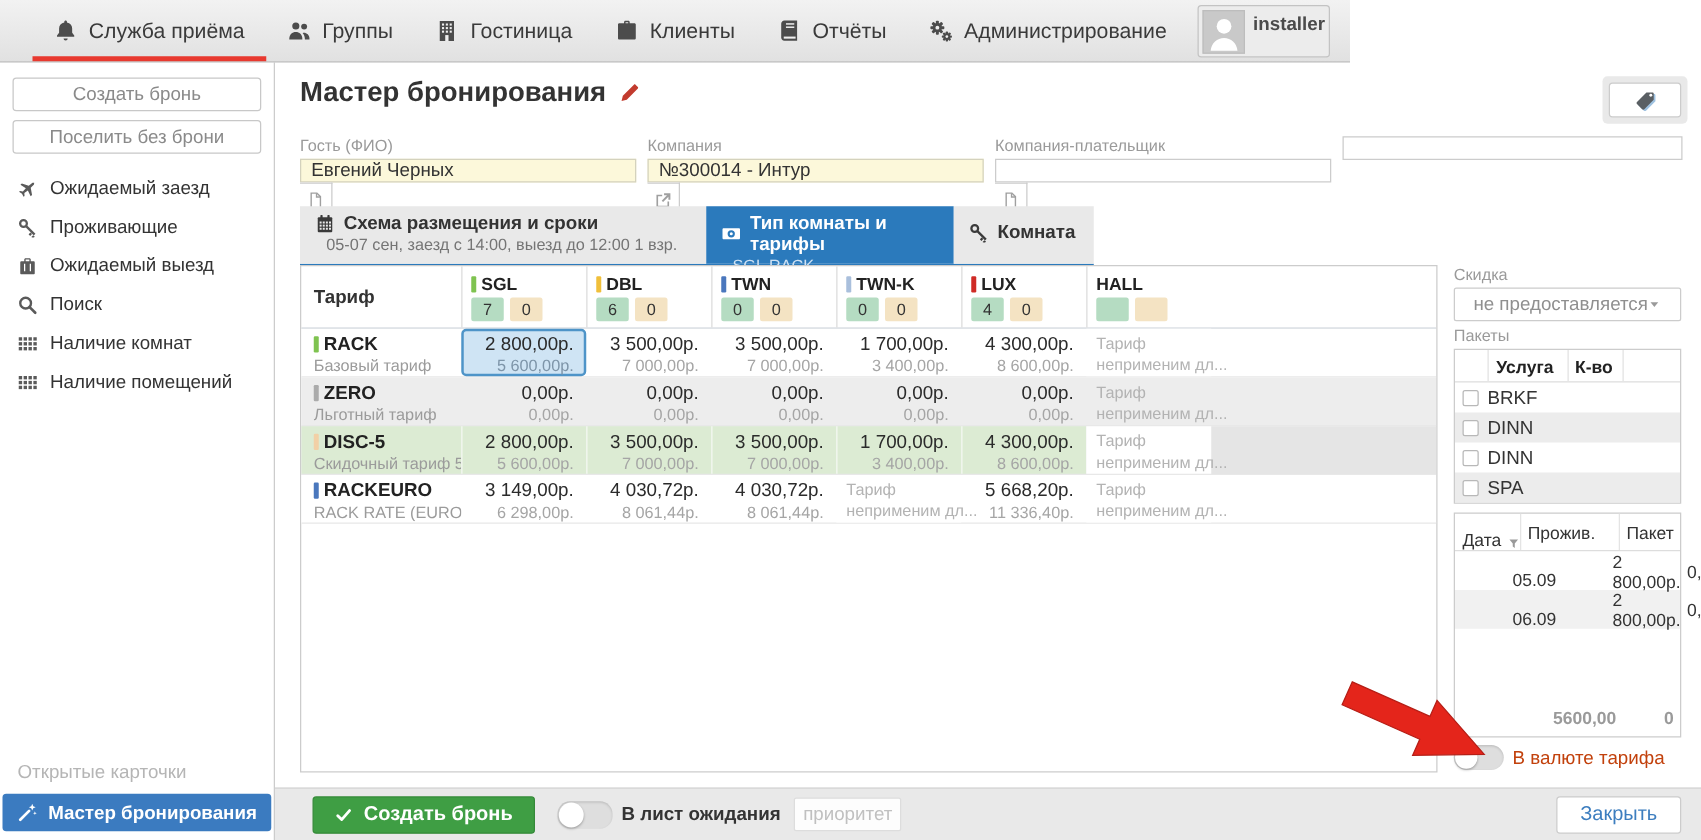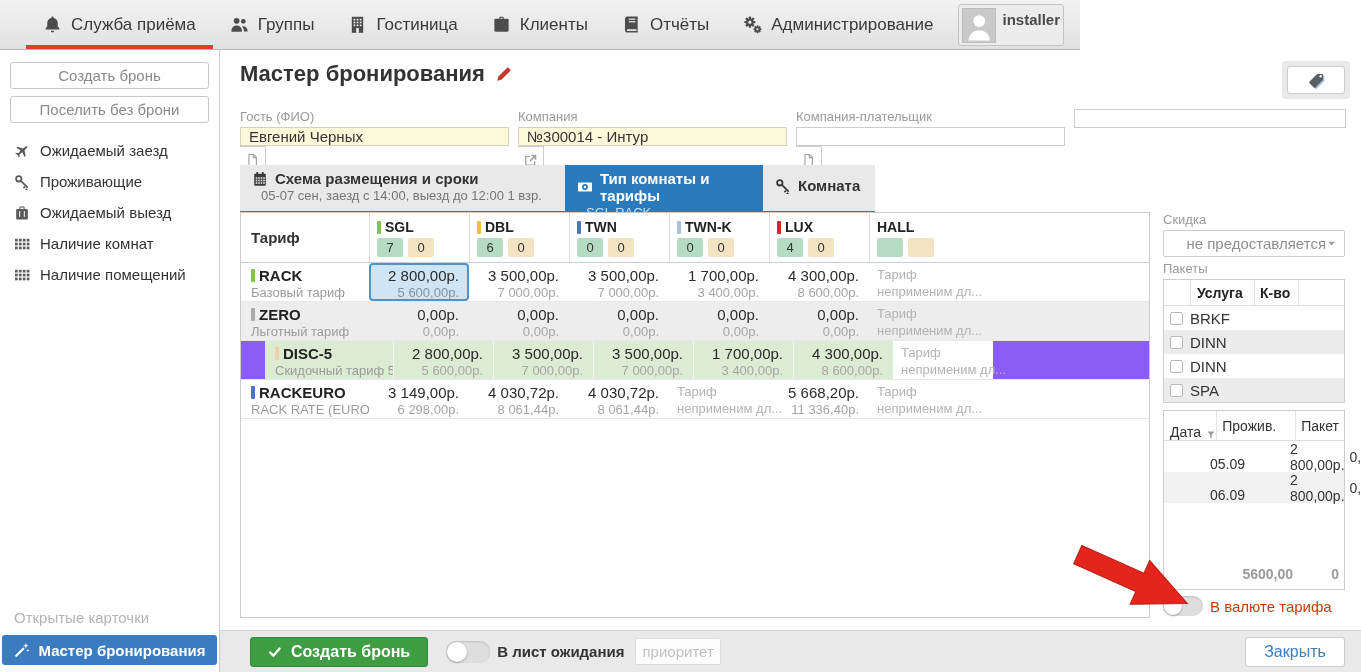--- a/index.html
+++ b/index.html
@@ -94,21 +94,21 @@
     padding-top:2px; padding-right:8px; }
   .rt-cell.sel .rt-total { color:#7e95a9; }
   .rt-cell.na { text-align:left; padding:4px 4px 0 8px; font-size:13px; color:#b3b3b3;
     line-height:1.3; cursor:default; white-space:nowrap; }
   .rt-rest { flex:1; }
 
   
   .rpanel { position:absolute; left:943px; top:0; width:182px; }
   .rp-label { font-size:13px; color:#9a9a9a; margin-bottom:3px; }
   .rp-select { height:27px; border:1px solid #ccc; border-radius:2px; background:#fff;
-    display:flex; align-items:center; justify-content:flex-end; padding:0 7px;
+    display:flex; align-items:center; justify-content:center; padding:0 7px;
     font-size:15px; color:#8f8f8f; cursor:pointer; }
   .rp-select .icn { width:11px; height:11px; color:#9a9a9a; }
   .pkg { border:1px solid #ccc; background:#fff; }
   .pkg-head { display:flex; height:26px; border-bottom:1px solid #ddd; font-size:14px; font-weight:bold; color:#222; }
   .pkg-cb-col { width:26px; }
   .pkg-svc-col { width:64px; border-left:1px solid #e2e2e2; display:flex; align-items:center; padding-left:6px; }
   .pkg-qty-col { width:44px; border-left:1px solid #e2e2e2; display:flex; align-items:center; padding-left:5px; }
   .pkg-rest-col { flex:1; border-left:1px solid #e2e2e2; }
   .pkg-row { display:flex; align-items:center; height:24px; font-size:15px; color:#333; }
   .pkg-row.alt { background:#ececec; }
@@ -288,20 +288,29 @@
           <span class="icn">
             <svg viewBox="0 0 16 16">
               <path d="M5.4 4V2.6c0-.6.5-1.1 1.1-1.1h3c.6 0 1.1.5 1.1 1.1V4h2.3c.5 0 .9.4.9.9v8.6c0 .5-.4.9-.9.9H3.1c-.5 0-.9-.4-.9-.9V4.9c0-.5.4-.9.9-.9h2.3zm1.1-1.4V4h3V2.6z"></path>
               <g fill="#fff">
                 <rect x="5.2" y="6" width="1" height="6"></rect>
                 <rect x="9.8" y="6" width="1" height="6"></rect>
               </g>
             </svg>
           </span>
           <span>Ожидаемый выезд</span>
+        </div>
+        <div class="sb-item">
+          <span class="icn">
+            <svg viewBox="0 0 16 16">
+              <circle cx="6.5" cy="6.5" r="4.3" fill="none" stroke="currentColor" stroke-width="1.9"></circle>
+              <path fill="none" stroke="currentColor" stroke-width="2.1" stroke-linecap="round" d="M9.9 9.9L14.2 14.2"></path>
+            </svg>
+          </span>
+          <span>Поиск</span>
         </div>
         <div class="sb-item">
           <span class="icn">
             <svg viewBox="0 0 16 16">
               <g>
                 <rect x="1" y="2.8" width="2.7" height="2.7"></rect>
                 <rect x="4.9" y="2.8" width="2.7" height="2.7"></rect>
                 <rect x="8.8" y="2.8" width="2.7" height="2.7"></rect>
                 <rect x="12.7" y="2.8" width="2.7" height="2.7"></rect>
                 <rect x="1" y="6.7" width="2.7" height="2.7"></rect>
@@ -608,21 +617,21 @@
             <div class="rt-cell">
               <div class="rt-price">0,00р.</div>
               <div class="rt-total">0,00р.</div>
             </div>
             <div class="rt-cell na" style="background: transparent;">
               <div>Тариф</div>
               <div>неприменим дл...</div>
             </div>
             <div class="rt-rest"></div>
           </div>
-          <div class="rt-row" style="background: #8b5cf6; padding-left: 24px;">
+          <div class="rt-row" style="background: #e5e5e5;">
             <div class="rt-name" style="background: rgb(220, 235, 211);">
               <div class="code-line">
                 <span class="bar" style="background: rgb(242, 208, 166);"></span>
                 <span>DISC-5</span>
               </div>
               <div class="rt-name-sub">Скидочный тариф 5%</div>
             </div>
             <div class="rt-cell" style="background: rgb(220, 235, 211); border-left: 1px solid rgba(255, 255, 255, 0.7);">
               <div class="rt-price">2 800,00р.</div>
               <div class="rt-total">5 600,00р.</div>

